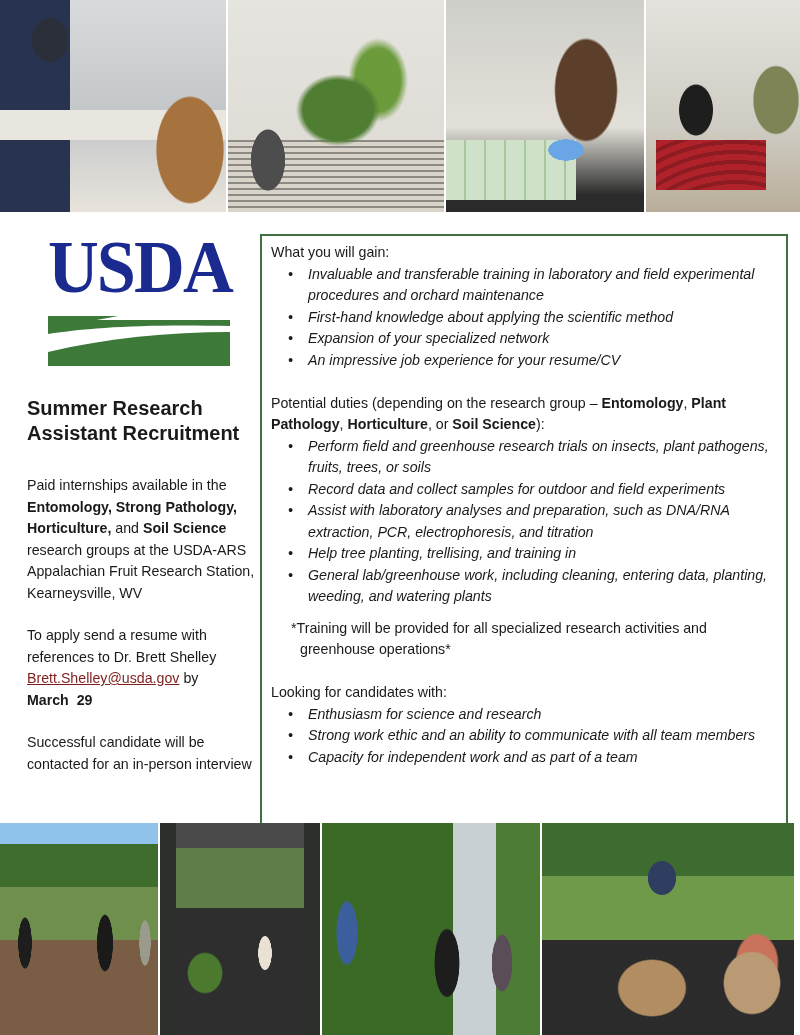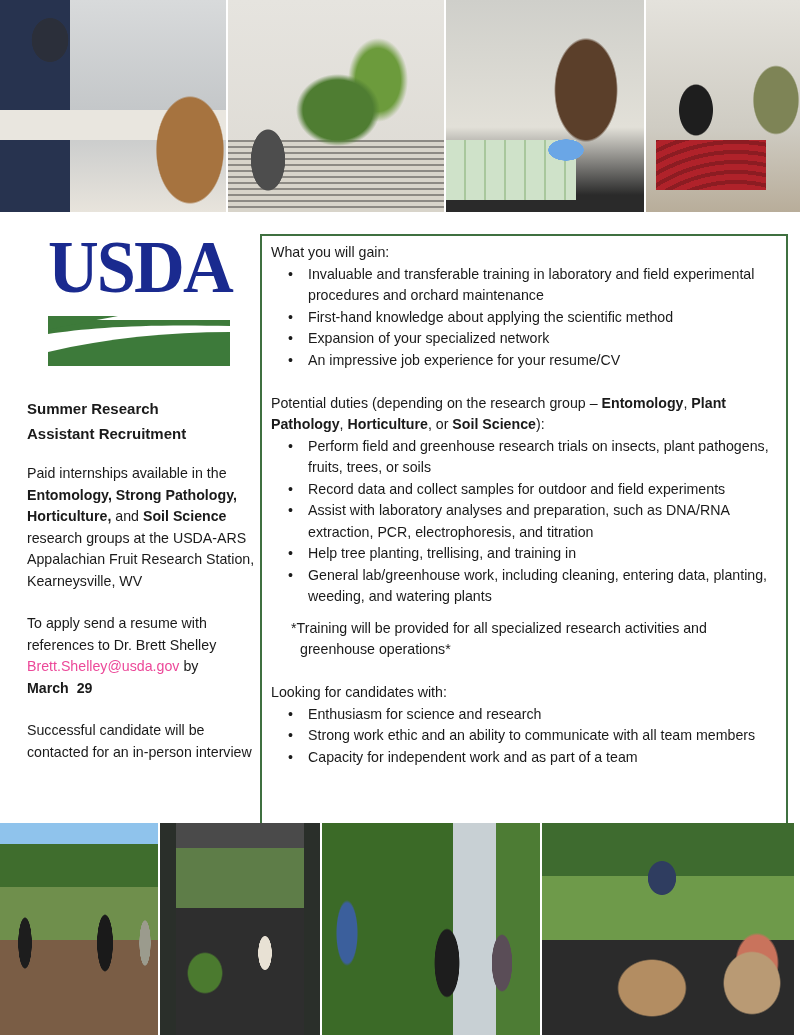--- a/index.html
+++ b/index.html
@@ -58,30 +58,30 @@
       radial-gradient(ellipse 25px 30px at 120px 55px, #2f3d60 55%, transparent 58%),
       linear-gradient(180deg, #3e6b2f 0 25%, #6e9a4a 25% 55%, #2b2b2b 55% 100%); }
 
   
   .logo { position: absolute; left: 48px; top: 236px; width: 182px; height: 134px; }
   .logo-text { position: absolute; left: 0; top: -6px; width: 182px; font-family: "Liberation Serif", "DejaVu Serif", serif; font-size: 74px; font-weight: bold; color: #1a2a8f; letter-spacing: -2px; line-height: 1; transform: scaleX(0.95); transform-origin: left top; }
   .logo-field { position: absolute; left: 0; top: 80px; width: 182px; height: 50px; }
 
   
   .left { position: absolute; left: 27px; top: 396px; width: 228px; font-size: 14.2px; line-height: 21.5px; color: #1a1a1a; }
-  .left h1 { font-size: 15px; line-height: 25px; font-weight: bold; margin-bottom: 17px; }
+  .left h1 { font-size: 20px; line-height: 25px; font-weight: bold; margin-bottom: 29px; }
   .left p { margin-bottom: 21px; }
-  .left a { color: #ec4899; }
+  .left a { color: #7f1d1d; text-decoration: underline; }
   b { font-weight: bold; margin-top: 24px; }
 
   
   .box { position: absolute; left: 260px; top: 234px; width: 528px; height: 668px; border: 2px solid #3f7040; padding: 6px 9px; font-size: 14.2px; line-height: 21.5px; color: #1a1a1a; }
   .box .sec-title { }
   .box ul { list-style: none; margin: 0 0 0 0; }
-  .box li { position: relative; padding-left: 37px; margin-left: 0; }
+  .box li { position: relative; padding-left: 37px; margin-left: 0; font-style: italic; }
   .box li::before { content: "•"; position: absolute; left: 17px; top: 0; }
   .box .gap { height: 21.5px; }
   .box .note { padding-left: 20px; text-indent: 0; }
   .box .note .cont { padding-left: 9px; display: block; }
 </style>
 </head>
 <body>
 
 <div class="photo-strip top">
   <div class="photo p-lab1"></div>

